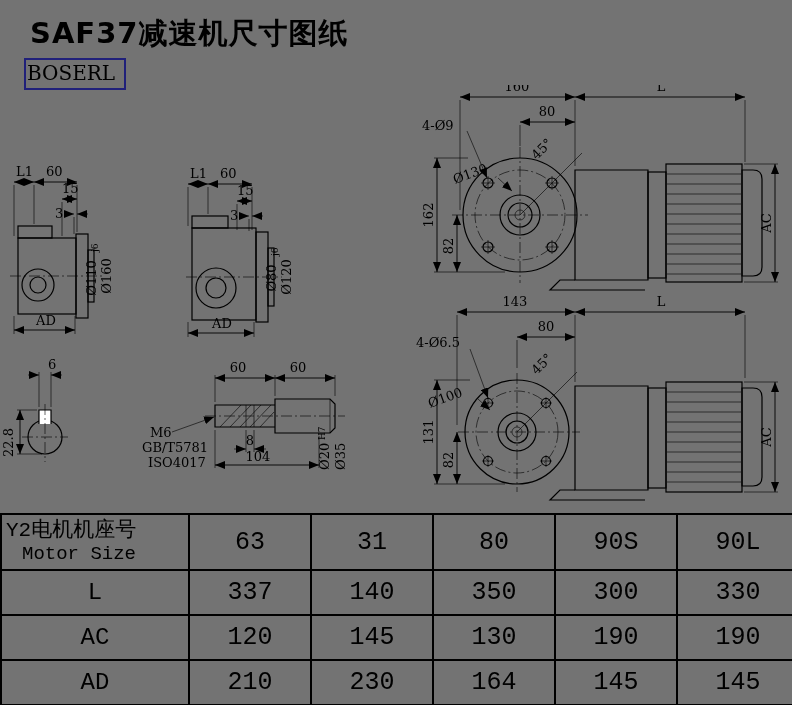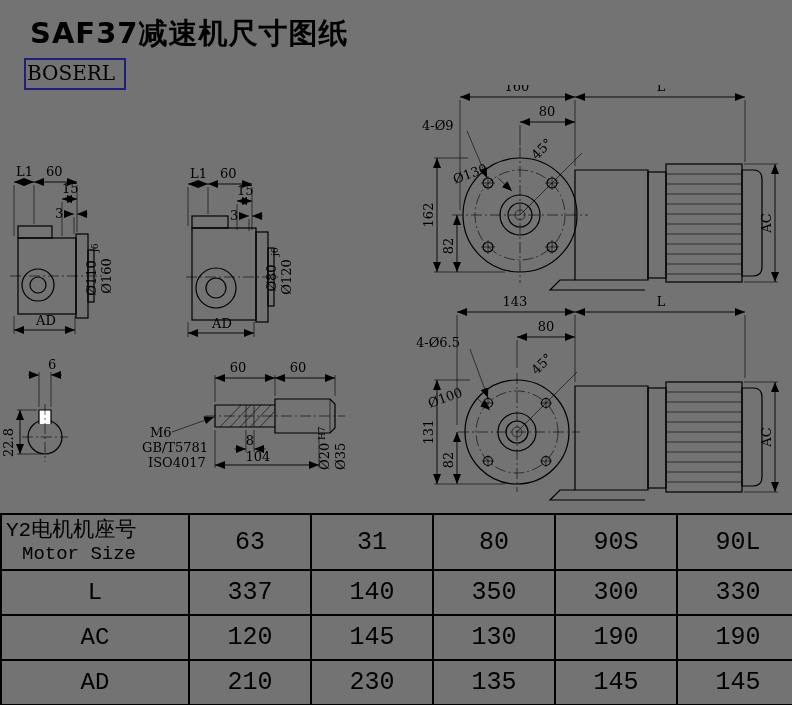--- a/index.html
+++ b/index.html
@@ -384,20 +384,20 @@
       <td class="num">120</td>
       <td class="num">145</td>
       <td class="num">130</td>
       <td class="num">190</td>
       <td class="num">190</td>
     </tr>
     <tr style="height:45px;">
       <th class="rowlab">AD</th>
       <td class="num">210</td>
       <td class="num">230</td>
-      <td class="num">135</td>
+      <td class="num">164</td>
       <td class="num">145</td>
       <td class="num">145</td>
     </tr>
   </tbody>
     </table>
 
 </div>
 
 </body></html>

